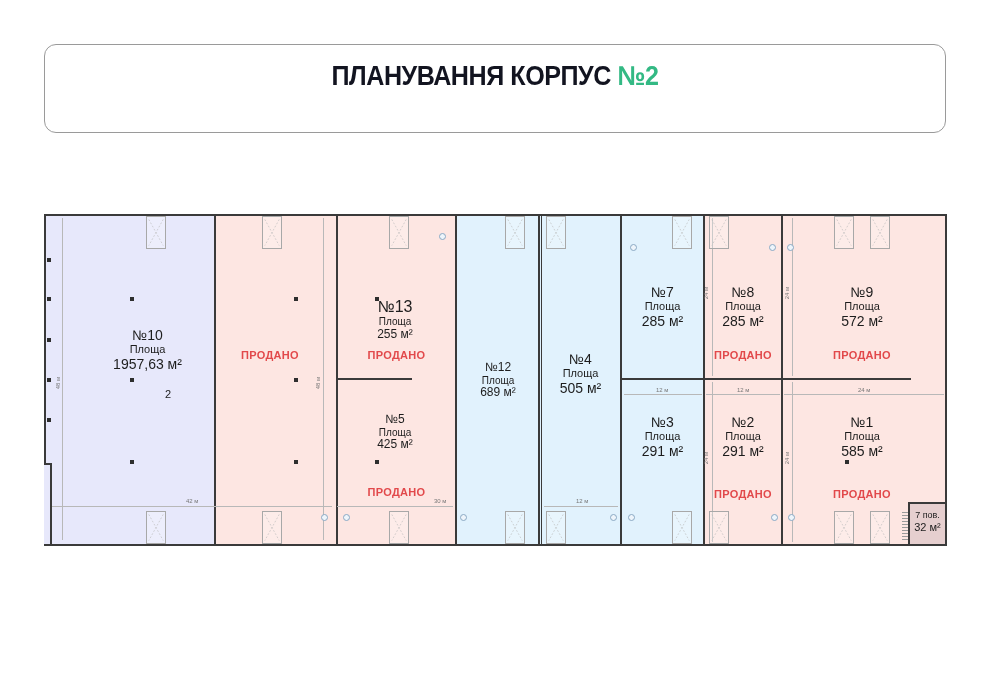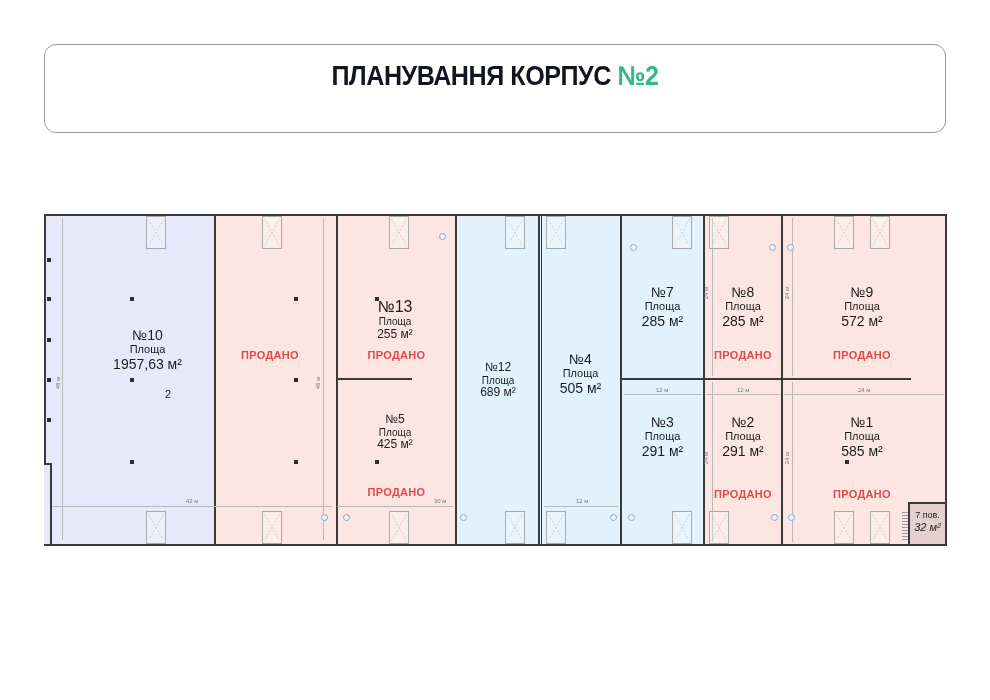--- a/index.html
+++ b/index.html
@@ -330,15 +330,15 @@
   <div class="label" style="left:782px;top:414px;width:160px;">
     <span class="num" style="font-size:14px;">№1</span>
     <span class="area-lbl" style="font-size:11px;">Площа</span>
     <span class="area" style="font-size:14px;">585 м²</span>
   </div>
   <div class="sold" style="left:782px;top:488px;width:160px;">ПРОДАНО</div>
 
   <div class="stairs" style="left:902px;top:510px;"></div>
   <div class="small-room" style="left:908px;top:502px;width:39px;height:44px;">
     <div style="font-size:9px;margin-top:6px;">7 пов.</div>
-    <div style="font-size:11px;margin-top:1px;font-style:italic;">32 м²</div>
+    <div style="font-size:11px;margin-top:1px;">32 м²</div>
   </div>
 </div>
 
 </body></html>

